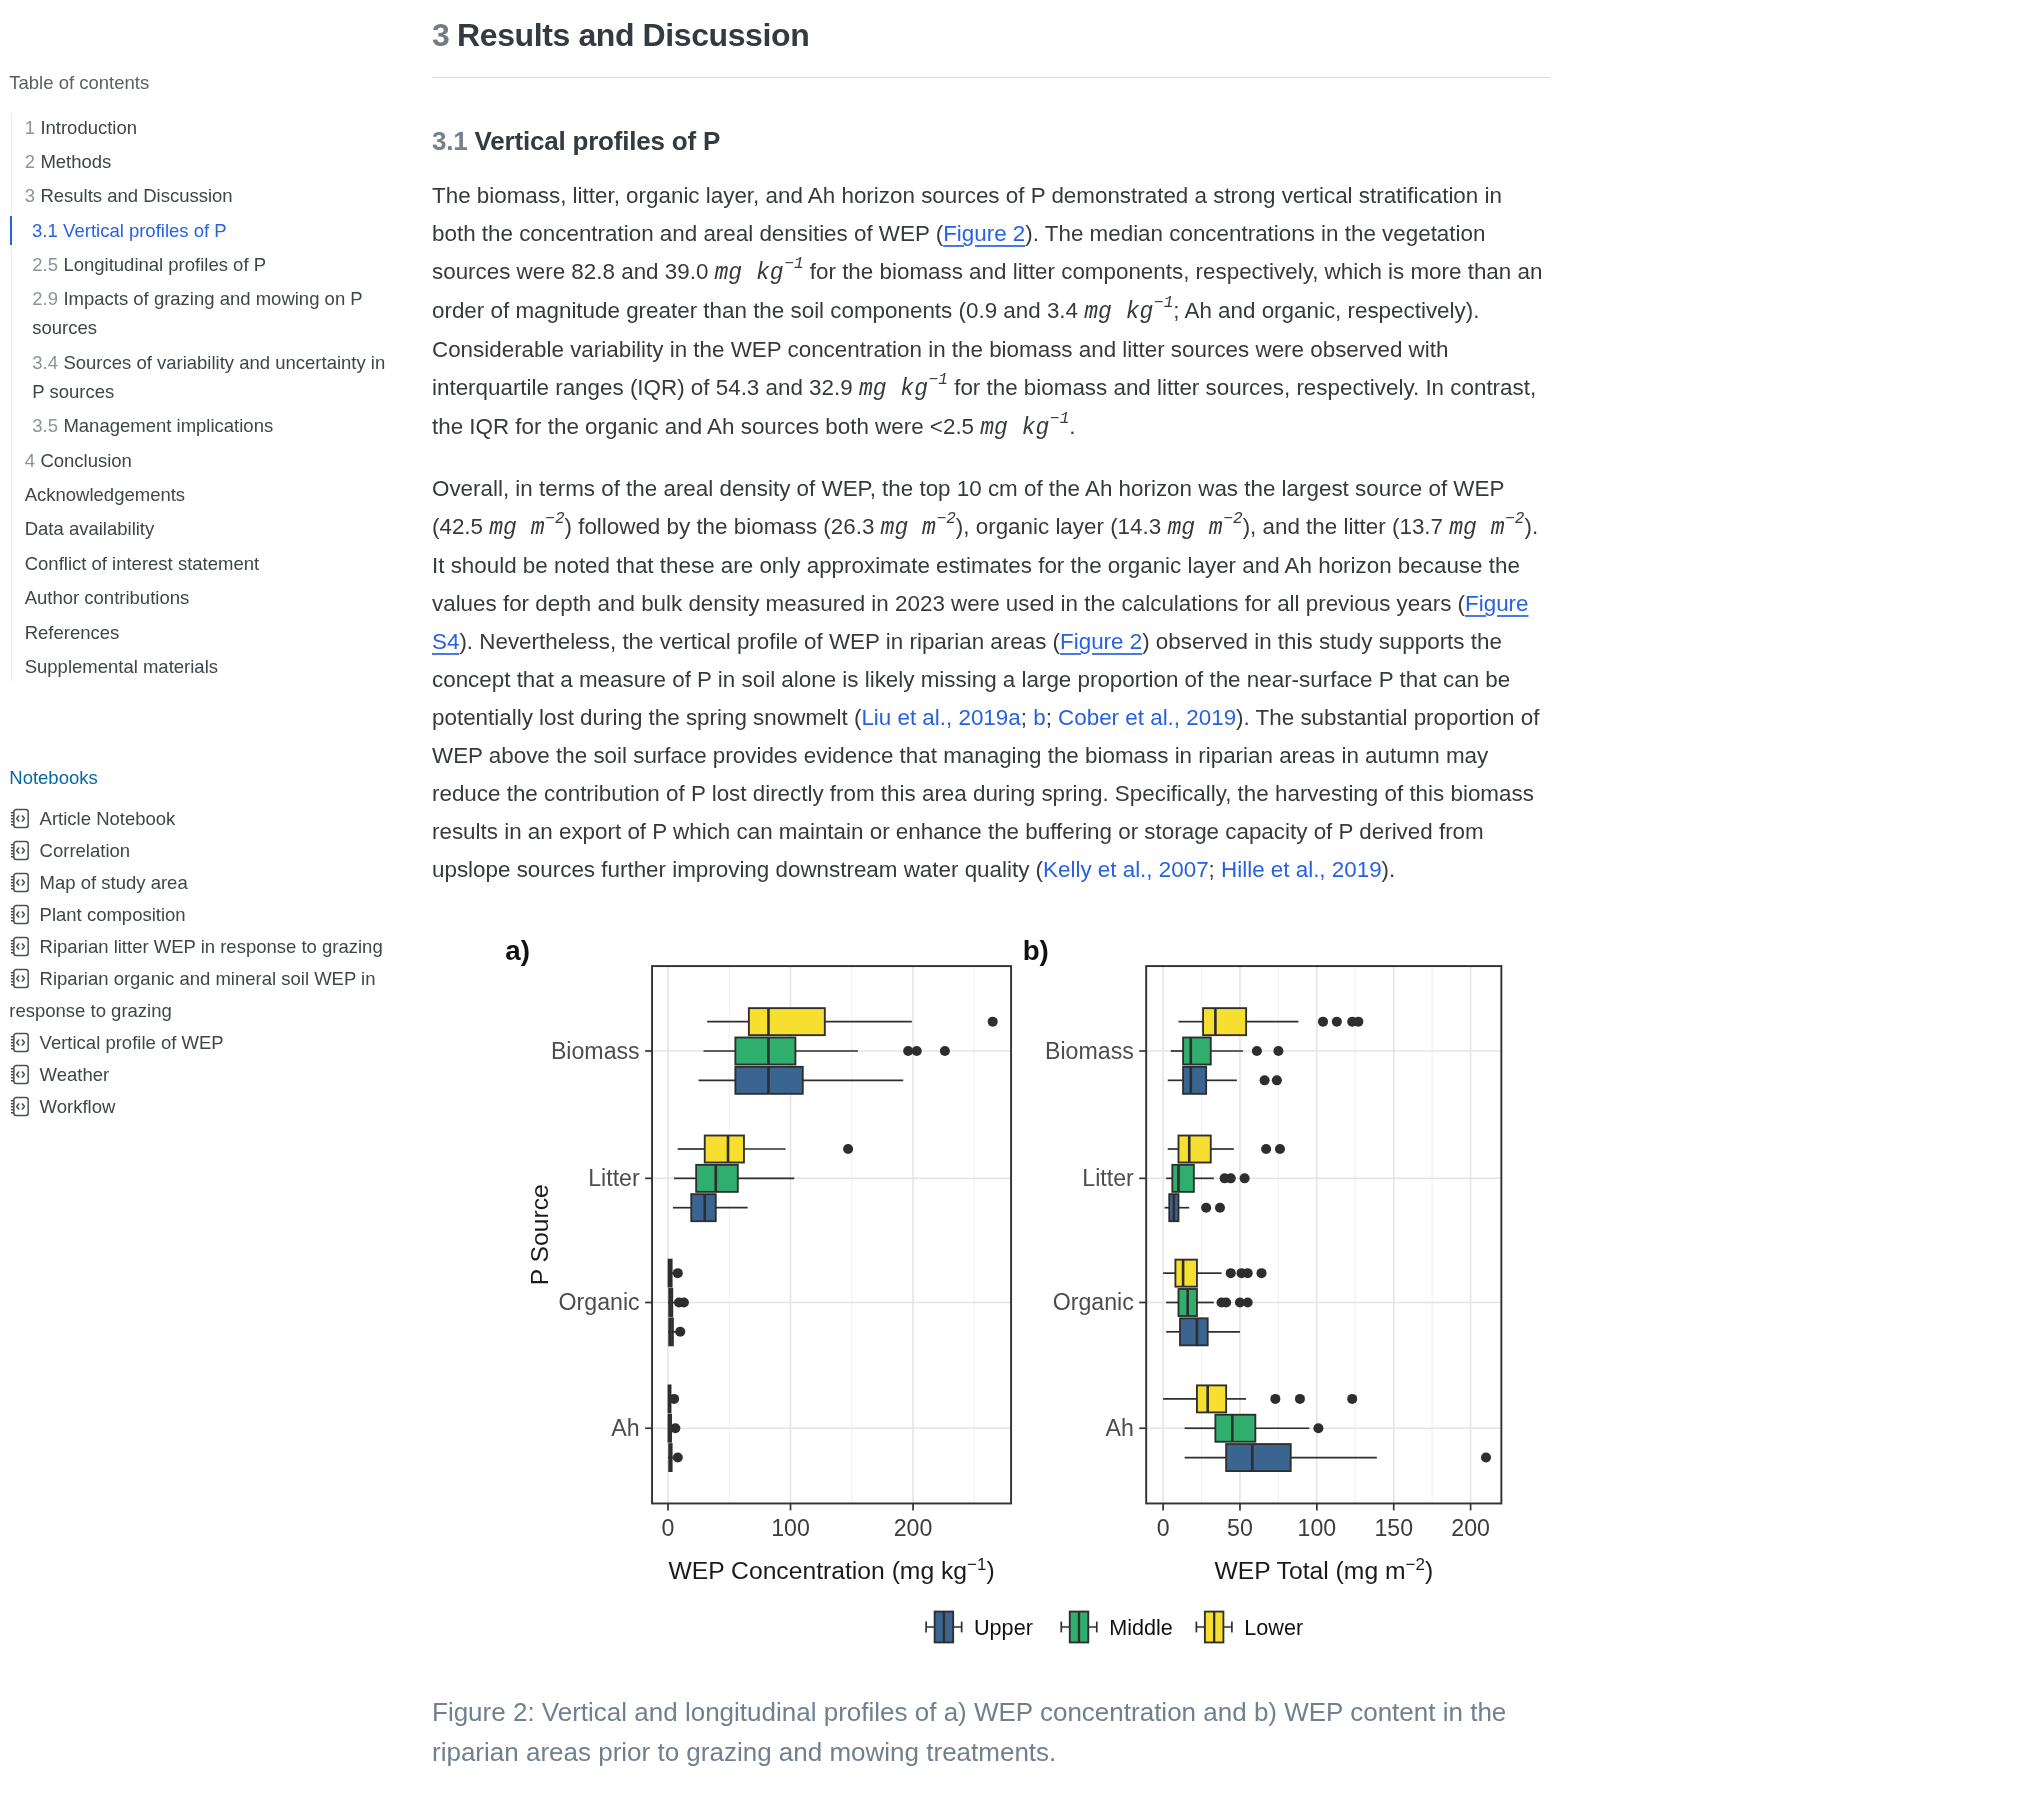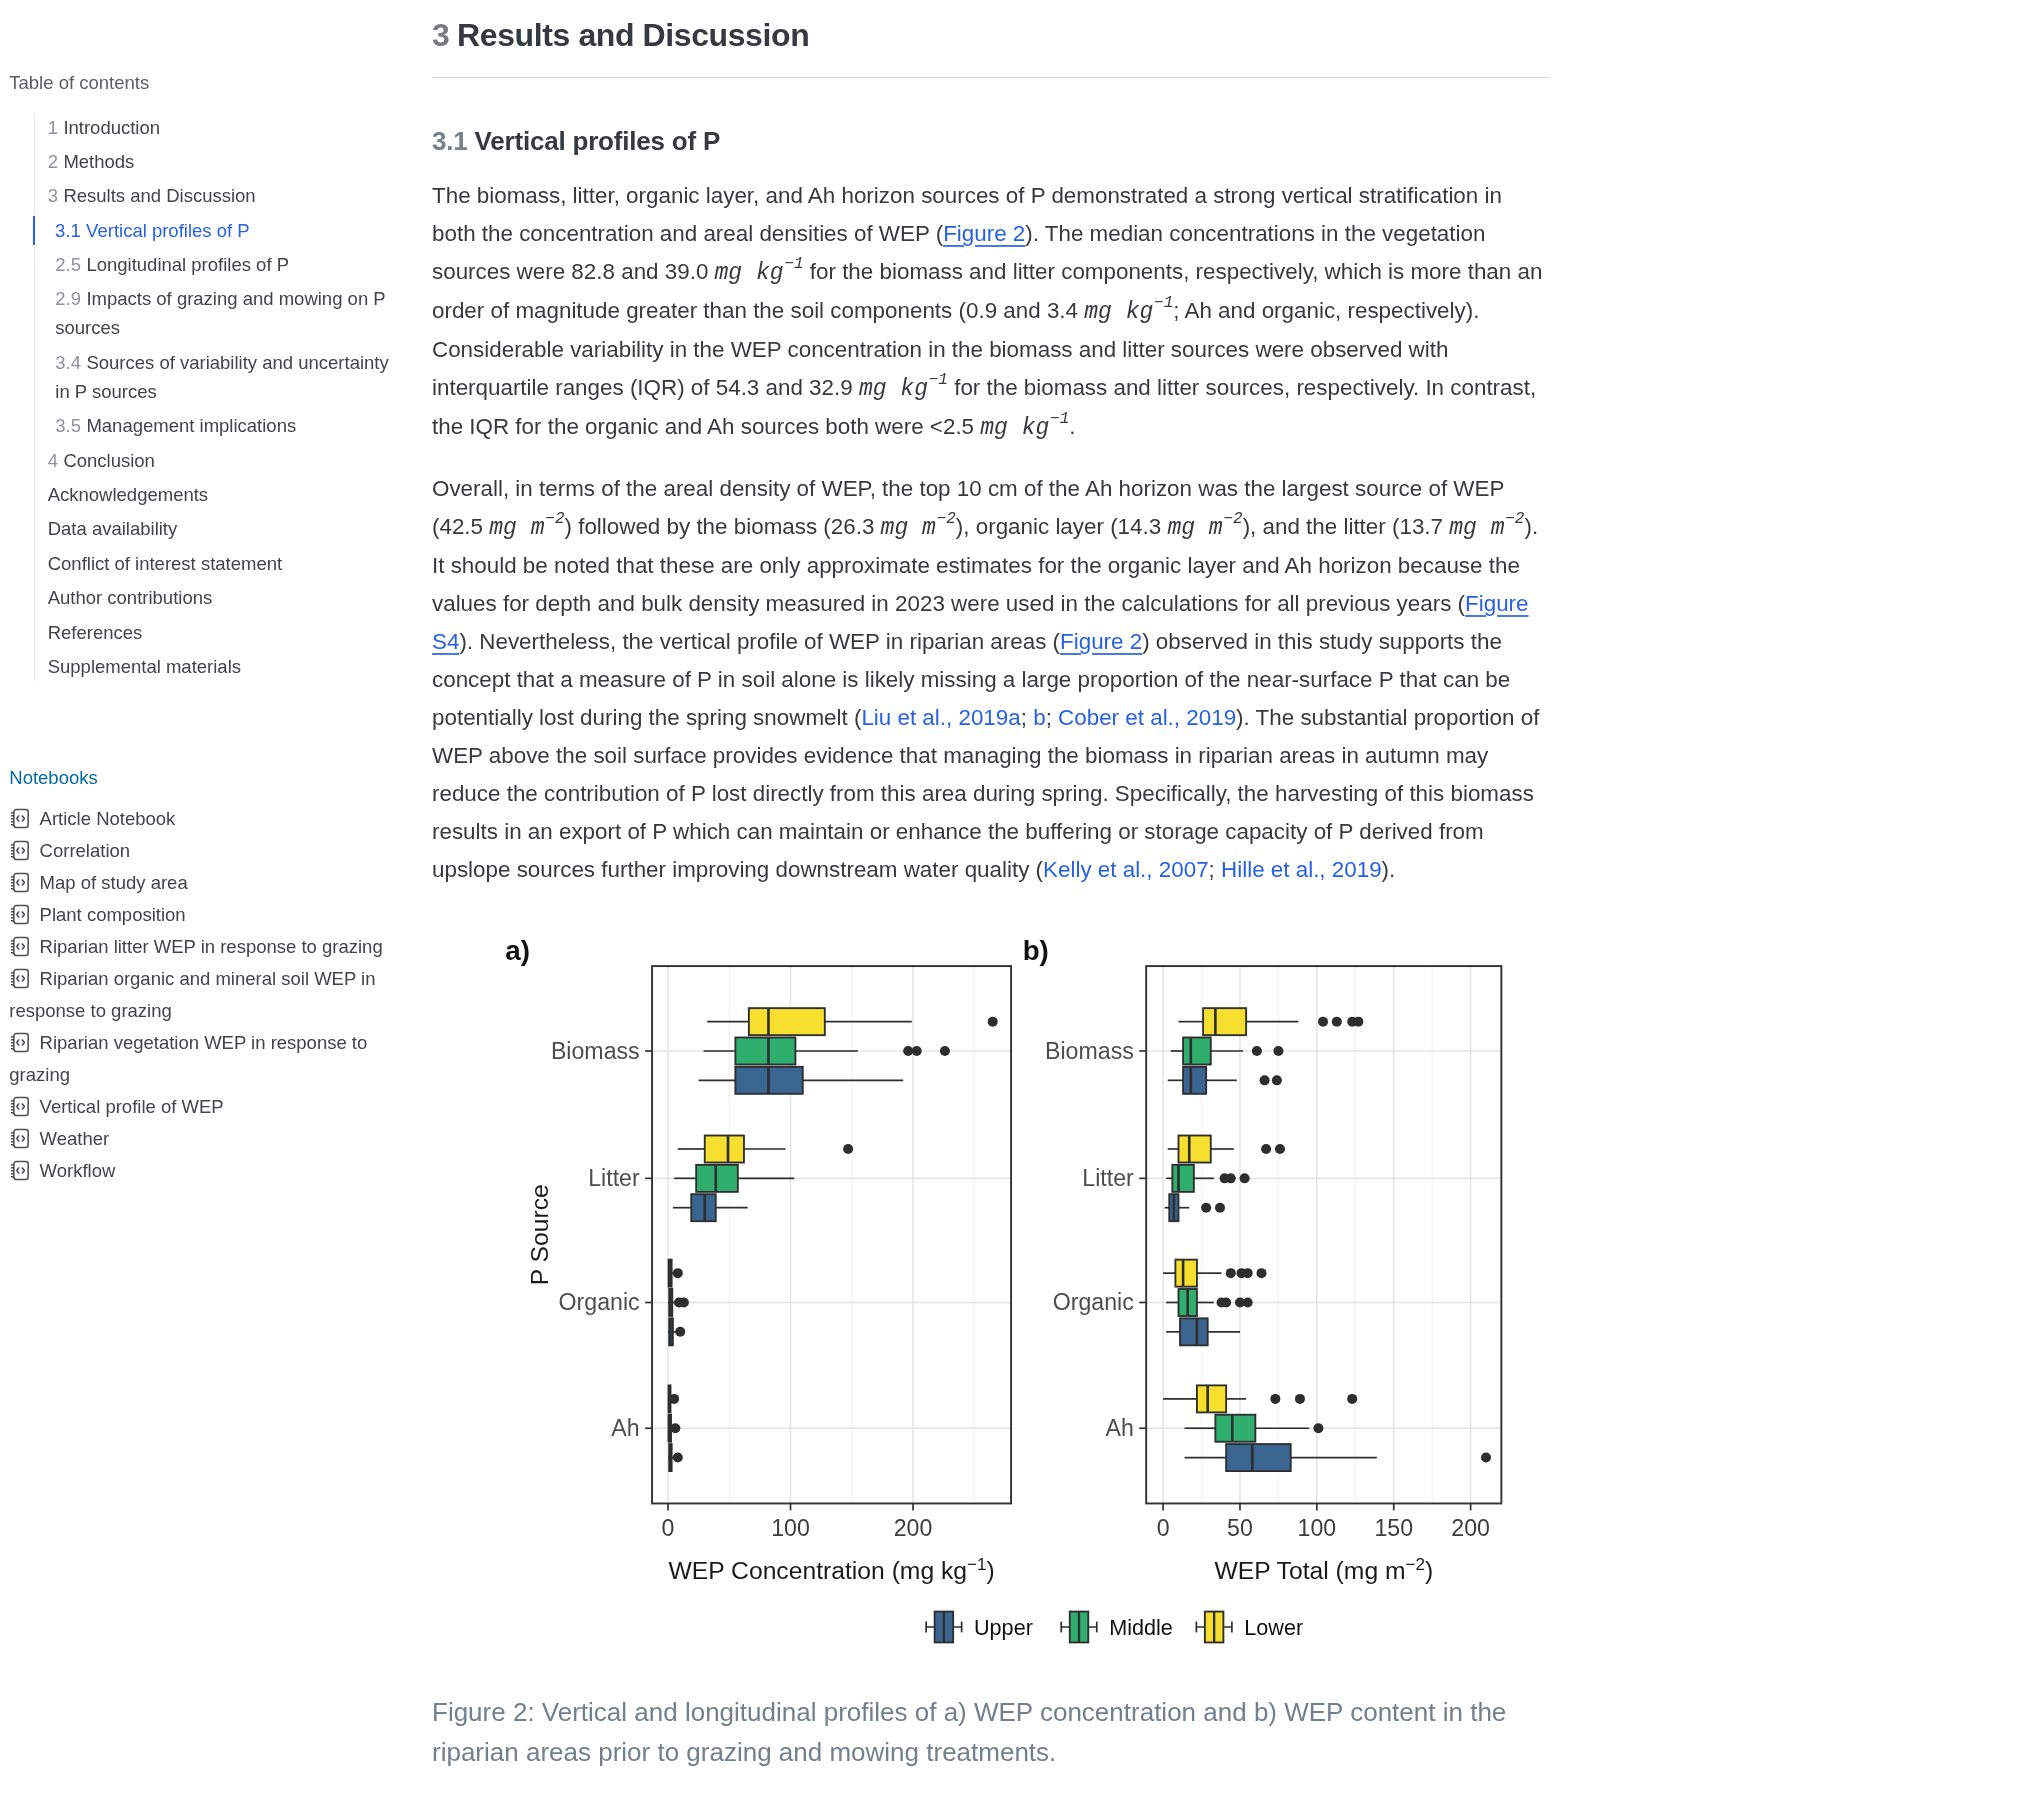--- a/index.html
+++ b/index.html
@@ -13,21 +13,21 @@
   *{box-sizing:border-box;}
   html,body{margin:0;padding:0;background:#ffffff;}
   body{
     width:2035px;height:1814px;position:relative;overflow:hidden;
     font-family:"Liberation Sans","DejaVu Sans",sans-serif;color:var(--body);
   }
 
   
   aside{position:absolute;left:9.3px;top:72px;width:392px;}
   .toc-title{font-size:18.5px;color:#595f63;margin:0 0 18.5px 0;}
-  .toc-list{border-left:1.5px solid var(--tocline);margin-left:25px;display:block;}
+  .toc-list{border-left:1.5px solid var(--tocline);margin-left:2px;display:block;}
   .toc-item{display:block;font-size:18.5px;line-height:29px;margin-bottom:5.4px;
     color:#3f4548;text-decoration:none;}
   .toc-item .num{color:#8b949b;margin-right:5.4px;}
   .toc-item.lvl1{padding-left:12.4px;}
   .toc-item.lvl2{padding-left:20px;}
   .toc-item.active{border-left:2.3px solid var(--link);margin-left:-2.3px;color:var(--link);}
   .toc-item.active .num{color:var(--link);}
   .nb-section{margin-top:86px;}
   .nb-title{font-size:18.5px;color:#0369a1;margin:0 0 14px 0;}
   .nb-item{display:block;font-size:18.5px;line-height:32px;color:#3f4548;text-decoration:none;}
@@ -100,25 +100,20 @@
         <a class="nb-item" href="#"><svg class="nb-ic" viewBox="0 0 16 16">
     <rect x="3.7" y="1.1" width="10.9" height="13.8" rx="1.9" fill="none" stroke="currentColor" stroke-width="1.15"></rect>
     <path d="M1.5 3.6h2.2M1.5 5.9h2.2M1.5 8.2h2.2M1.5 10.5h2.2M1.5 12.8h2.2" stroke="currentColor" stroke-width="1.15" fill="none"></path>
     <path d="M7.4 6.1 5.9 8l1.5 1.9M10.2 6.1 11.7 8l-1.5 1.9" fill="none" stroke="currentColor" stroke-width="1.25" stroke-linecap="round" stroke-linejoin="round"></path>
   </svg>Riparian litter WEP in response to grazing</a>
         <a class="nb-item" href="#"><svg class="nb-ic" viewBox="0 0 16 16">
     <rect x="3.7" y="1.1" width="10.9" height="13.8" rx="1.9" fill="none" stroke="currentColor" stroke-width="1.15"></rect>
     <path d="M1.5 3.6h2.2M1.5 5.9h2.2M1.5 8.2h2.2M1.5 10.5h2.2M1.5 12.8h2.2" stroke="currentColor" stroke-width="1.15" fill="none"></path>
     <path d="M7.4 6.1 5.9 8l1.5 1.9M10.2 6.1 11.7 8l-1.5 1.9" fill="none" stroke="currentColor" stroke-width="1.25" stroke-linecap="round" stroke-linejoin="round"></path>
   </svg>Riparian organic and mineral soil WEP in response to grazing</a>
-        <a class="nb-item" href="#"><svg class="nb-ic" viewBox="0 0 16 16">
-    <rect x="3.7" y="1.1" width="10.9" height="13.8" rx="1.9" fill="none" stroke="currentColor" stroke-width="1.15"></rect>
-    <path d="M1.5 3.6h2.2M1.5 5.9h2.2M1.5 8.2h2.2M1.5 10.5h2.2M1.5 12.8h2.2" stroke="currentColor" stroke-width="1.15" fill="none"></path>
-    <path d="M7.4 6.1 5.9 8l1.5 1.9M10.2 6.1 11.7 8l-1.5 1.9" fill="none" stroke="currentColor" stroke-width="1.25" stroke-linecap="round" stroke-linejoin="round"></path>
-  </svg>Riparian vegetation WEP in response to grazing</a>
         <a class="nb-item" href="#"><svg class="nb-ic" viewBox="0 0 16 16">
     <rect x="3.7" y="1.1" width="10.9" height="13.8" rx="1.9" fill="none" stroke="currentColor" stroke-width="1.15"></rect>
     <path d="M1.5 3.6h2.2M1.5 5.9h2.2M1.5 8.2h2.2M1.5 10.5h2.2M1.5 12.8h2.2" stroke="currentColor" stroke-width="1.15" fill="none"></path>
     <path d="M7.4 6.1 5.9 8l1.5 1.9M10.2 6.1 11.7 8l-1.5 1.9" fill="none" stroke="currentColor" stroke-width="1.25" stroke-linecap="round" stroke-linejoin="round"></path>
   </svg>Vertical profile of WEP</a>
         <a class="nb-item" href="#"><svg class="nb-ic" viewBox="0 0 16 16">
     <rect x="3.7" y="1.1" width="10.9" height="13.8" rx="1.9" fill="none" stroke="currentColor" stroke-width="1.15"></rect>
     <path d="M1.5 3.6h2.2M1.5 5.9h2.2M1.5 8.2h2.2M1.5 10.5h2.2M1.5 12.8h2.2" stroke="currentColor" stroke-width="1.15" fill="none"></path>
     <path d="M7.4 6.1 5.9 8l1.5 1.9M10.2 6.1 11.7 8l-1.5 1.9" fill="none" stroke="currentColor" stroke-width="1.25" stroke-linecap="round" stroke-linejoin="round"></path>
   </svg>Weather</a>

